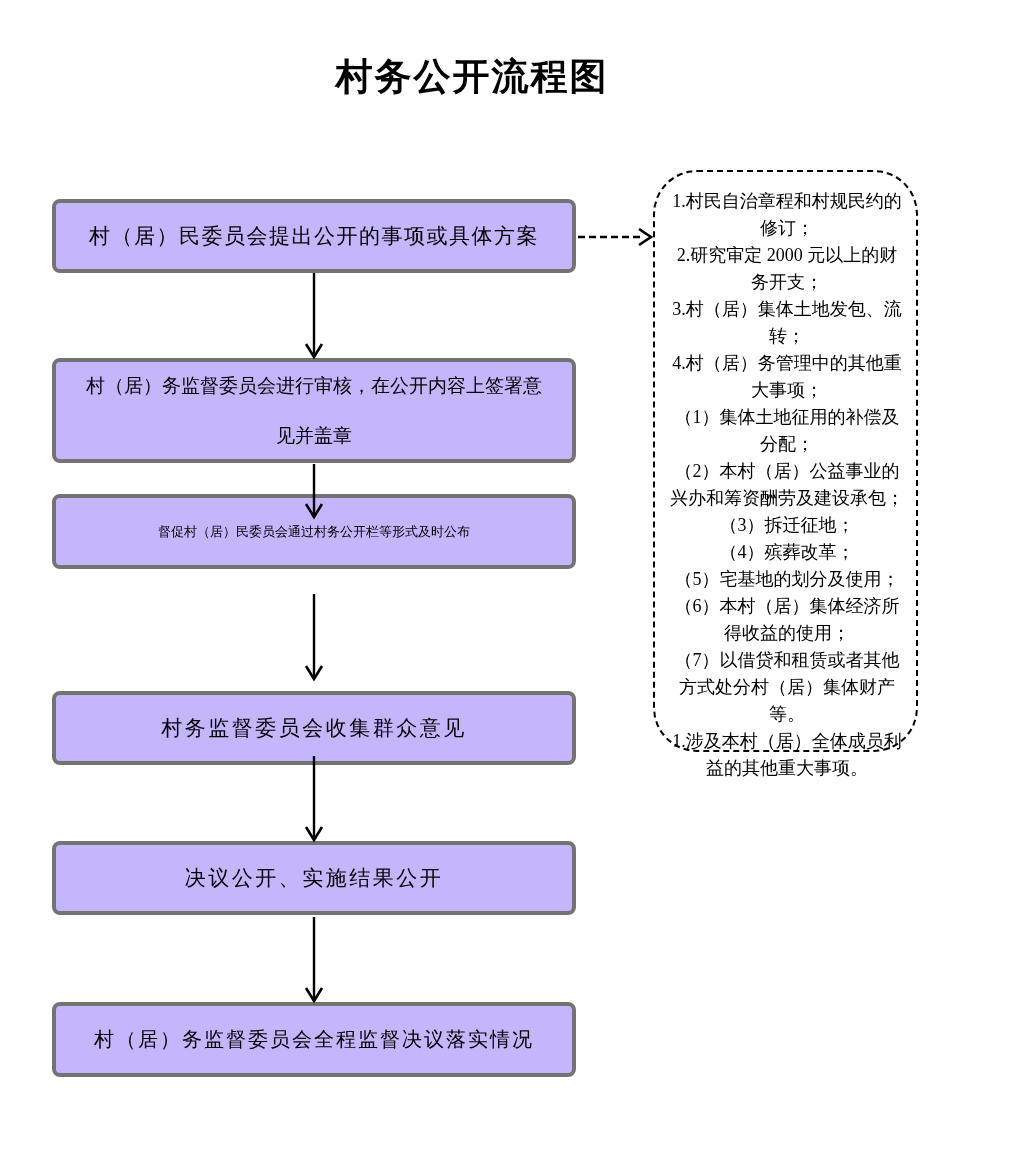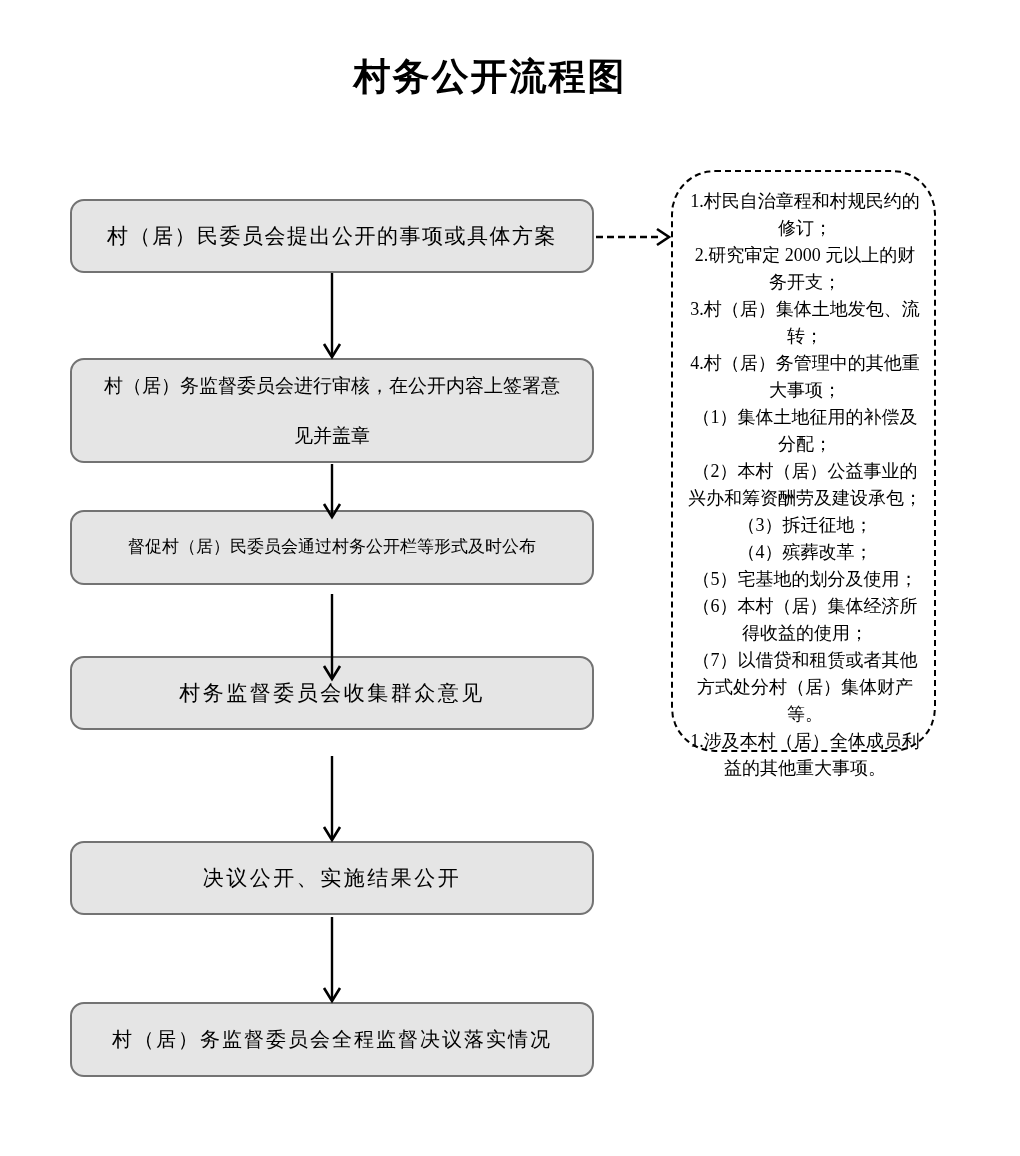--- a/index.html
+++ b/index.html
@@ -8,62 +8,61 @@
     background: #ffffff;
   }
   .page {
     position: relative;
     width: 920px;
     height: 1156px;
     background: #ffffff;
     color: #000000;
     font-family: "Liberation Serif", "DejaVu Serif", serif;
     overflow: hidden;
-    margin-left: 18px;
   }
   .page-title {
     position: absolute;
     left: 0;
     top: 52px;
     width: 944px;
     text-align: center;
     font-size: 37px;
     font-weight: bold;
     letter-spacing: 2px;
     margin: 0;
   }
   .flow-box {
     position: absolute;
     left: 52px;
     width: 524px;
     box-sizing: border-box;
-    border: 2px solid #737373;
-    border-radius: 14px;
-    background: #e5e5e5;
+    border: 4px solid #737373;
+    border-radius: 8px;
+    background: #c4b5fd;
     display: flex;
     align-items: center;
     justify-content: center;
     font-size: 21px;
     letter-spacing: 1.5px;
     line-height: 1.35;
     text-align: center;
   }
   .flow-box .box-label { display: block; width: 100%; }
   #box1 { top: 199px; height: 74px; white-space: nowrap; }
   #box2 {
     top: 358px; height: 105px;
     justify-content: flex-start;
     text-align: center;
     padding: 0 30px;
     font-size: 19px;
     letter-spacing: 0;
     line-height: 50px;
   }
-  #box3 { top: 510px; height: 75px; font-size: 17px; letter-spacing: 0; white-space: nowrap; }
-  #box4 { top: 656px; height: 74px; letter-spacing: 2.5px; white-space: nowrap; }
+  #box3 { top: 494px; height: 75px; font-size: 13px; letter-spacing: 0; white-space: nowrap; }
+  #box4 { top: 691px; height: 74px; letter-spacing: 2.5px; white-space: nowrap; }
   #box5 { top: 841px; height: 74px; letter-spacing: 2.5px; white-space: nowrap; }
   #box6 { top: 1002px; height: 75px; font-size: 20px; letter-spacing: 2px; white-space: nowrap; }
   .side-note {
     position: absolute;
     left: 653px;
     top: 170px;
     width: 265px;
     height: 582px;
     box-sizing: border-box;
     border: 2px dashed #000000;

